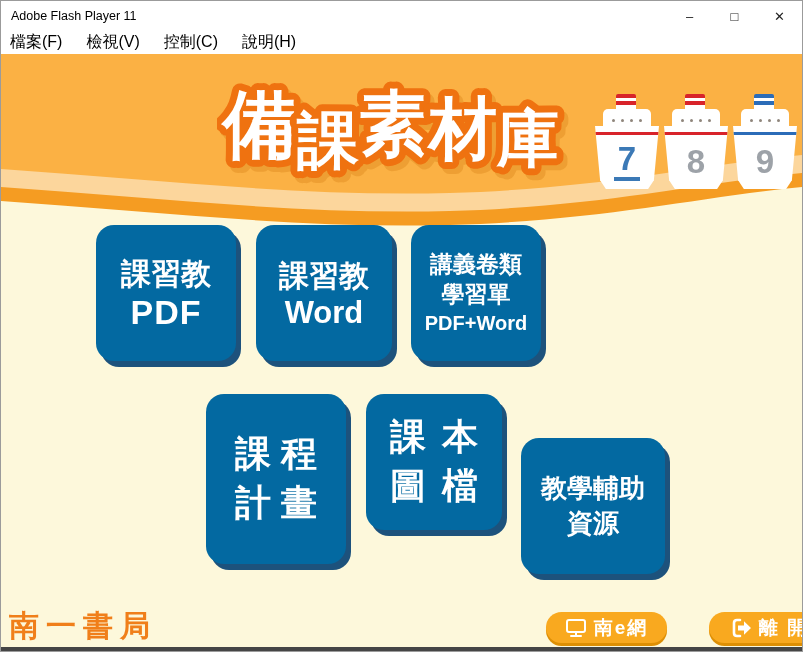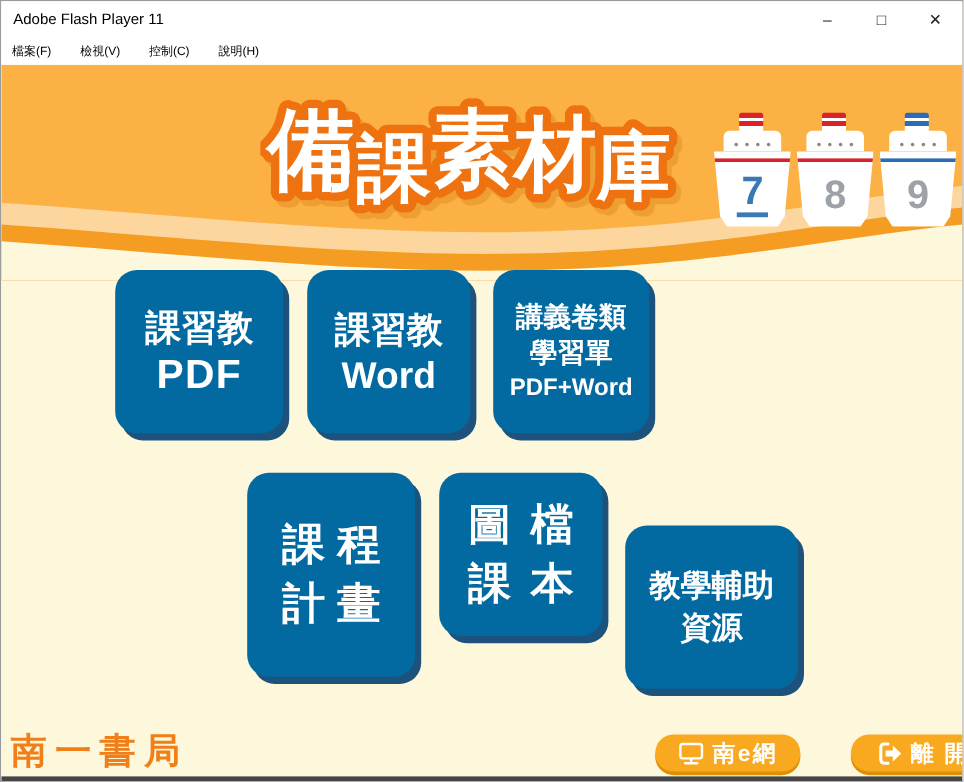--- a/index.html
+++ b/index.html
@@ -9,21 +9,21 @@
     background:#fff; border:1px solid #9b9b9b; overflow:hidden;
   }
   
   .titlebar { height:30px; display:flex; align-items:center; background:#fff; }
   .titlebar-text { font-size:12.5px; color:#000; padding-left:10px; flex:1; }
   .win-controls { display:flex; height:30px; }
   .win-btn { width:45px; height:30px; display:flex; align-items:center; justify-content:center;
              font-size:13px; color:#222; cursor:default; }
   
   .menubar { height:23px; display:flex; align-items:center; background:#fff; padding-left:9px; }
-  .menu-item { font-size:10px; color:#000; margin-right:24px; cursor:default; }
+  .menu-item { font-size:16px; color:#000; margin-right:24px; cursor:default; }
   
   .stage { position:absolute; top:53px; left:0; right:0; bottom:0;
            background:#FDF8DB; overflow:hidden; }
   .header-bg { position:absolute; top:0; left:0; right:0; height:150px; background:#FBB144; }
   .wave-svg { position:absolute; top:95px; left:0; width:100%; height:85px; display:block; }
   
   .badge-group { position:absolute; left:22px; top:38px; width:162px; text-align:center; z-index:3; }
   .edition { color:#fff; font-size:27px; font-weight:bold; letter-spacing:3px; margin-bottom:5px; }
   .subject-pill { background:#fff; border-radius:25px; height:48px; line-height:48px;
                   color:#3879B8; font-size:31px; font-weight:bold; letter-spacing:1px; }
@@ -170,22 +170,22 @@
     <div class="btn" id="btn-3">
       <span class="l-cjk23">講義卷類</span>
       <span class="l-cjk23">學習單</span>
       <span class="l-lat20">PDF+Word</span>
     </div>
     <div class="btn" id="btn-4">
       <span class="l-cjk36">課程</span>
       <span class="l-cjk36">計畫</span>
     </div>
     <div class="btn" id="btn-5">
+      <span class="l-cjk36w">課本</span>
       <span class="l-cjk36w">圖檔</span>
-      <span class="l-cjk36w">課本</span>
     </div>
     <div class="btn" id="btn-6">
       <span class="l-cjk26">教學輔助</span>
       <span class="l-cjk26">資源</span>
     </div>
 
     <div class="publisher">南一書局</div>
 
     <div class="pill" id="pill-net">
       <svg width="22" height="20" viewBox="0 0 22 20">

